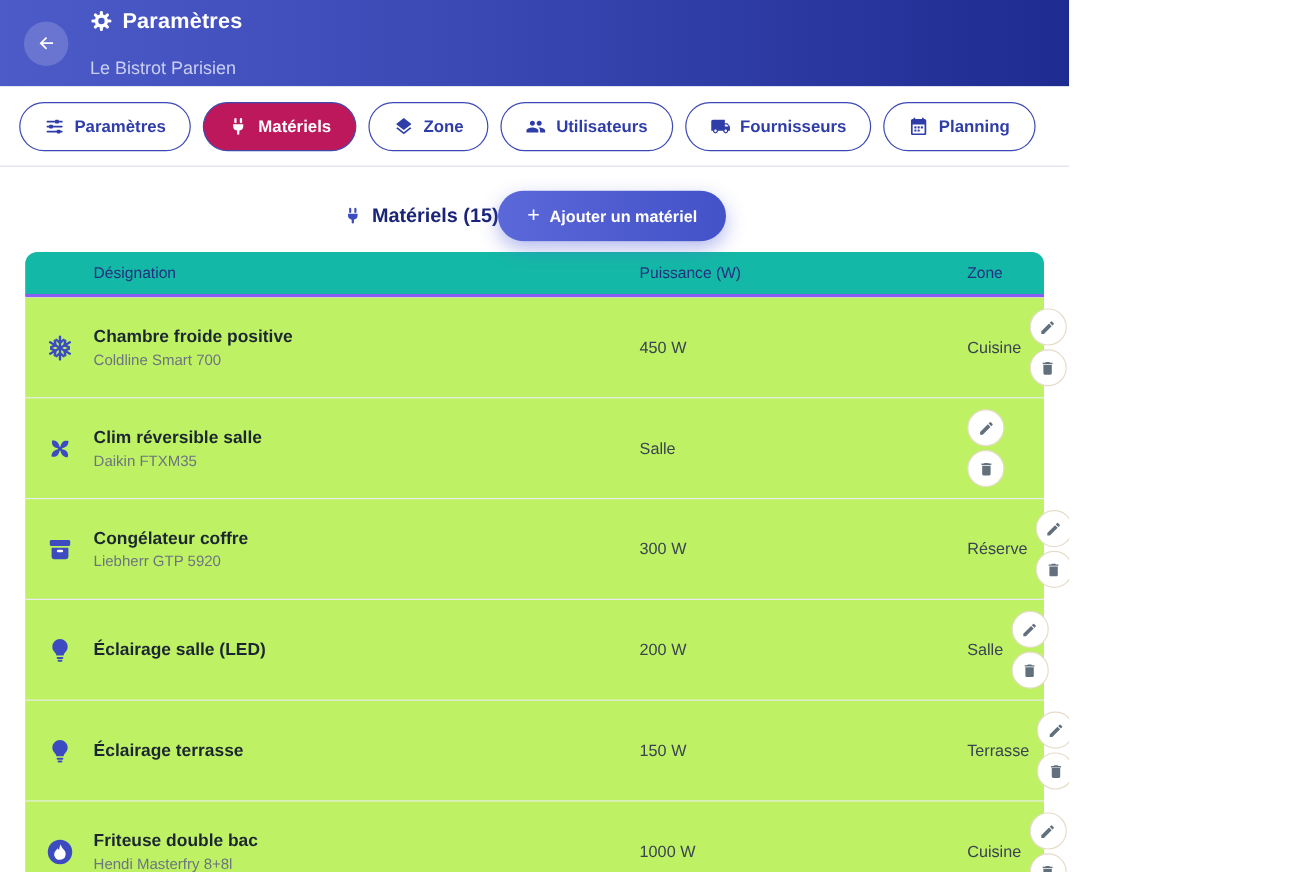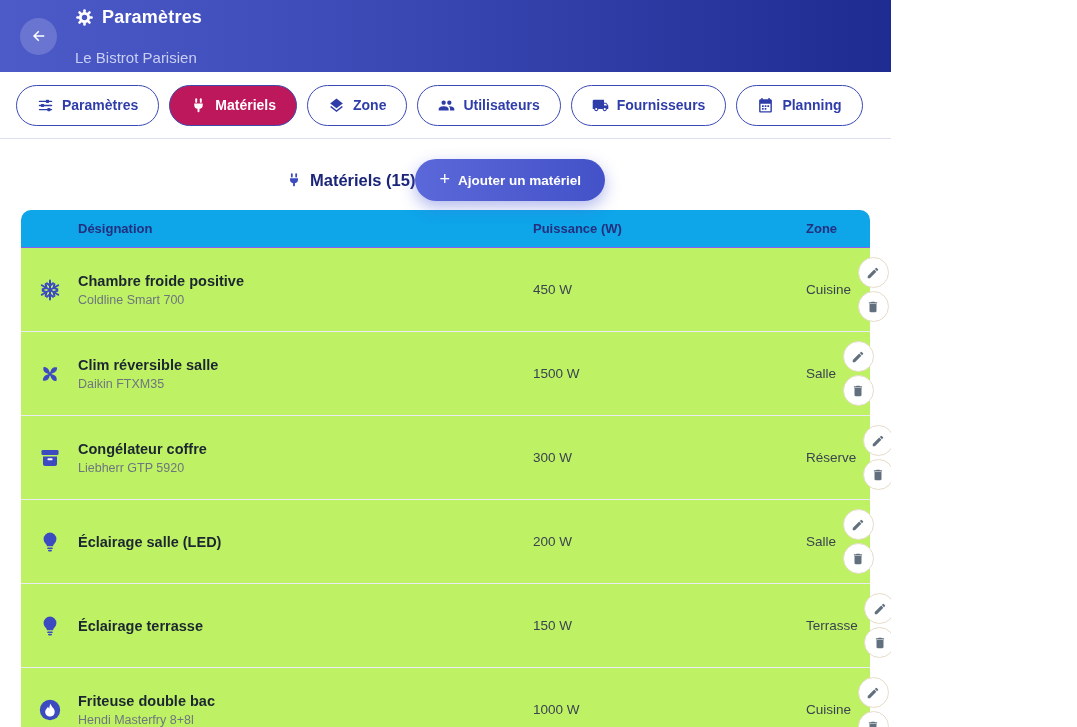--- a/index.html
+++ b/index.html
@@ -58,23 +58,23 @@
     display:inline-flex; align-items:center; gap:8px; padding:0 24px;
     box-shadow:0 6px 16px rgba(86,100,214,.45);
   }
   .add-btn .plus { font-size:18px; font-weight:400; line-height:1; margin-top:-2px; }
 
   
   .table { margin:0 21px; }
   .thead {
     display:grid; grid-template-columns:57px 455px 273px 1fr 48px;
     align-items:center; height:38px;
-    background:#0ea5e9; border-radius:10px 10px 0 0;
-    border-bottom:1px solid #8b5cf6;
-    color:#242f7d; font-size:13px; font-weight:700;
+    background:#14b8a6; border-radius:10px 10px 0 0;
+    border-bottom:3px solid #8b5cf6;
+    color:#242f7d; font-size:13px; font-weight:400;
   }
   .trow {
     display:grid; grid-template-columns:57px 455px 273px 1fr 48px;
     align-items:center; min-height:84px;
     background:#bef264; border-bottom:1px solid #e9ebf5;
   }
   .icon-cell { display:flex; align-items:center; justify-content:center; }
   .row-ic { width:24px; height:24px; display:inline-flex; color:#3c4bbf; }
   .name-cell { padding-right:16px; }
   .item-name { color:#1c2631; font-size:14.5px; font-weight:700; }
@@ -274,21 +274,20 @@
                 <path d="M12 12C11.2 7.2 9.4 4.9 5.6 4.9c-1.1 4 .9 6.4 6.4 7.1z" transform="rotate(180 12 12)"></path>
                 <path d="M12 12C11.2 7.2 9.4 4.9 5.6 4.9c-1.1 4 .9 6.4 6.4 7.1z" transform="rotate(270 12 12)"></path>
                 <circle cx="12" cy="12" r="1.7"></circle>
               </svg>
             </span>
           </div>
           <div class="name-cell">
             <div class="item-name">Clim réversible salle</div>
             <div class="item-model">Daikin FTXM35</div>
           </div>
-          <div class="power-cell">1500 W</div>
           <div class="zone-cell">Salle</div>
           <div class="actions-cell">
             <button class="action-btn">
               <span style="display: inline-flex;">
                 <svg viewBox="0 0 24 24" fill="currentColor">
                   <path d="M3 17.25V21h3.75L17.81 9.94l-3.75-3.75L3 17.25zM20.71 7.04c.39-.39.39-1.02 0-1.41l-2.34-2.34a.9959.9959 0 0 0-1.41 0l-1.83 1.83 3.75 3.75 1.83-1.83z"></path>
                 </svg>
               </span>
             </button>
             <button class="action-btn">

